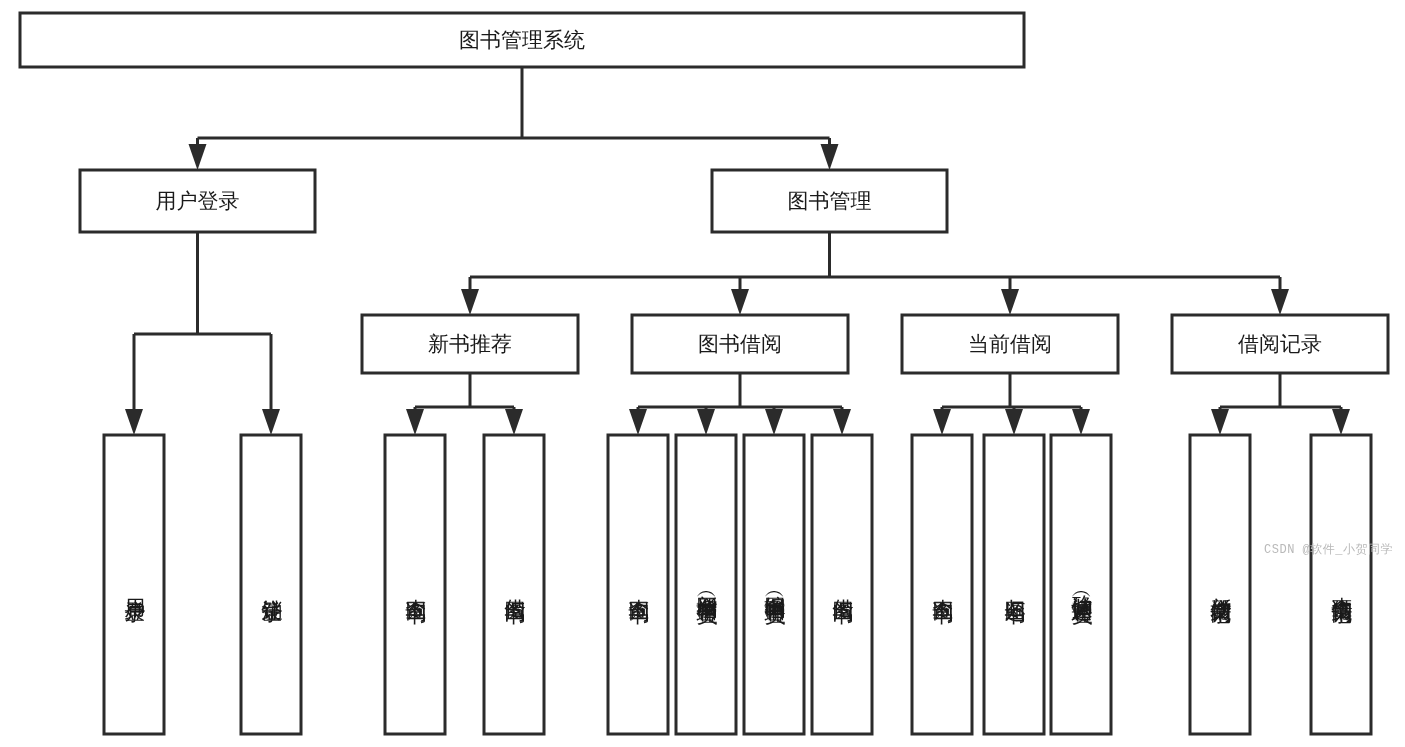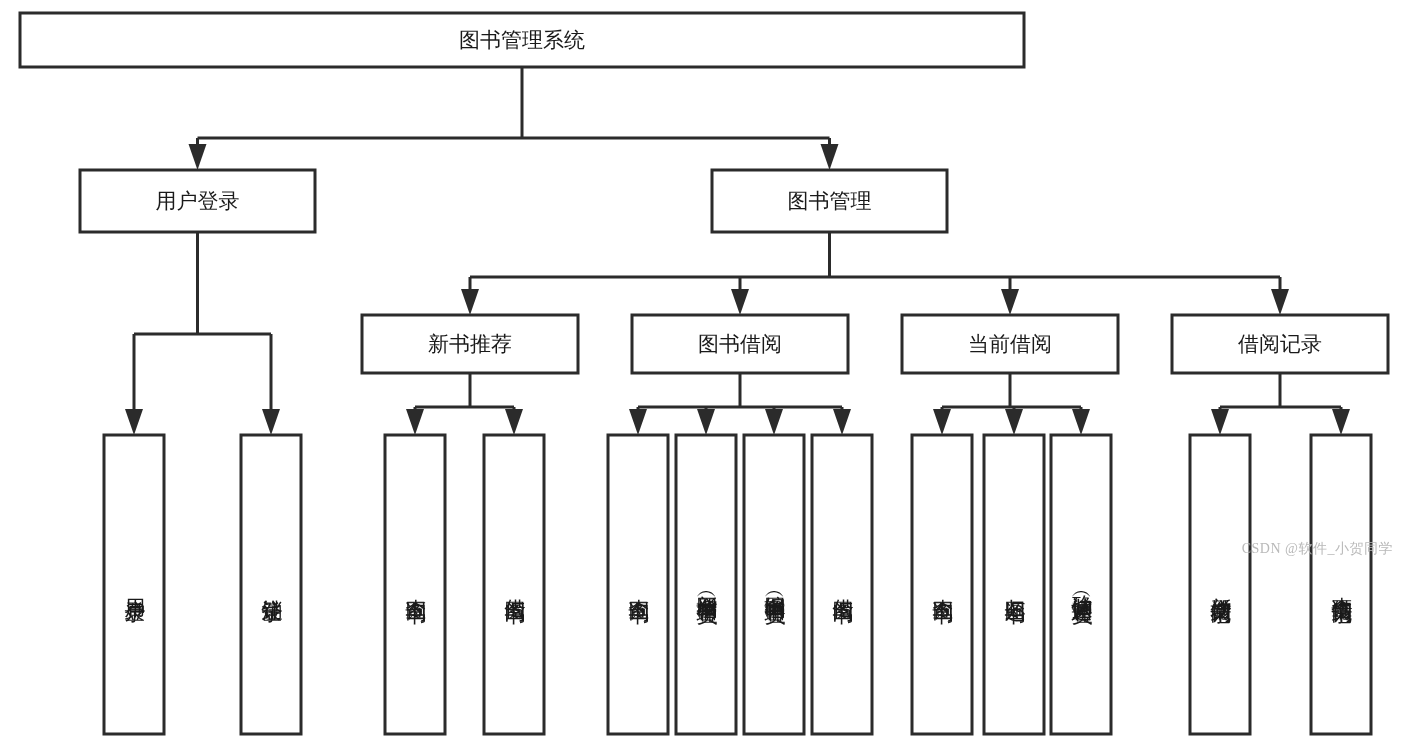--- a/index.html
+++ b/index.html
@@ -62,22 +62,22 @@
     align-items: center;
     justify-content: center;
     text-align: center;
     pointer-events: none;
     white-space: nowrap;
   }
   #watermark {
     position: absolute;
     right: 12px;
     bottom: 6px;
-    font-family: Liberation Serif, serif;
-    font-size: 14px;
+    font-family: Liberation Mono, monospace;
+    font-size: 12px;
     color: #b9b9b9;
     letter-spacing: 0.5px;
     white-space: nowrap;
   }
 </style>
 </head>
 <body>
 
 <div id="diagram-root">
 

